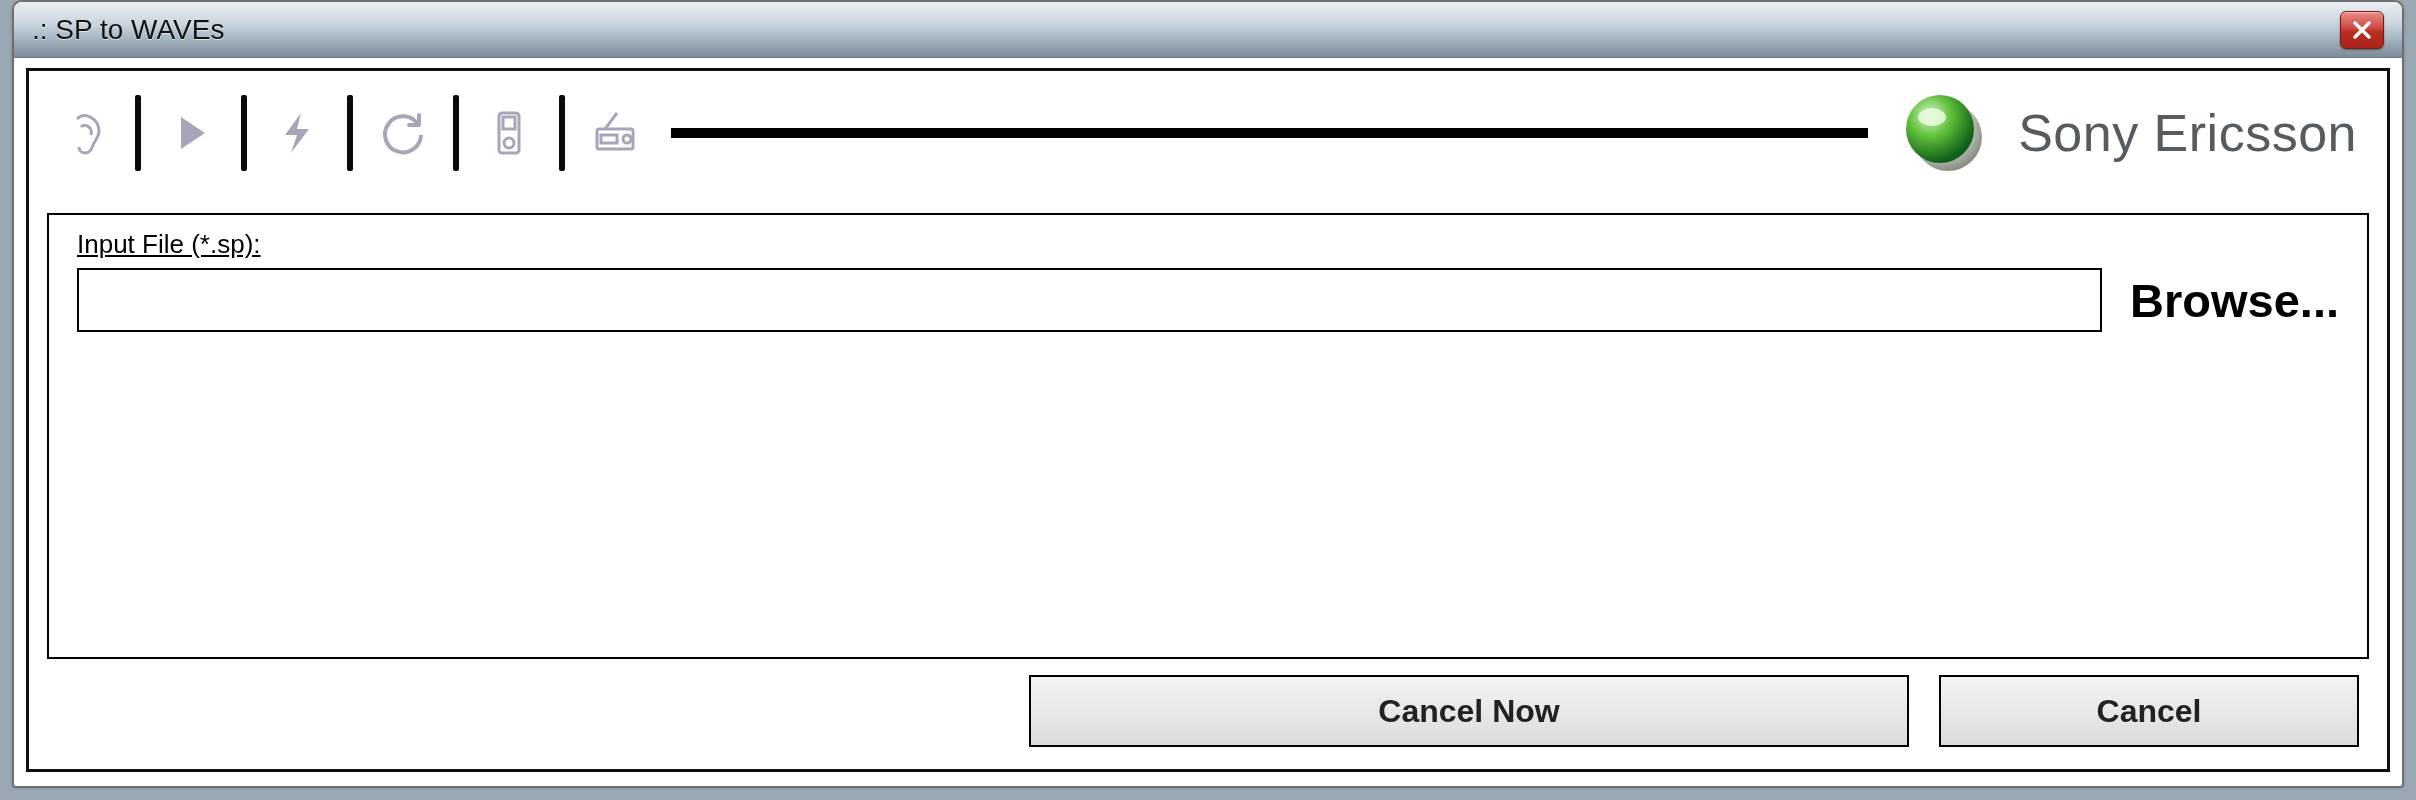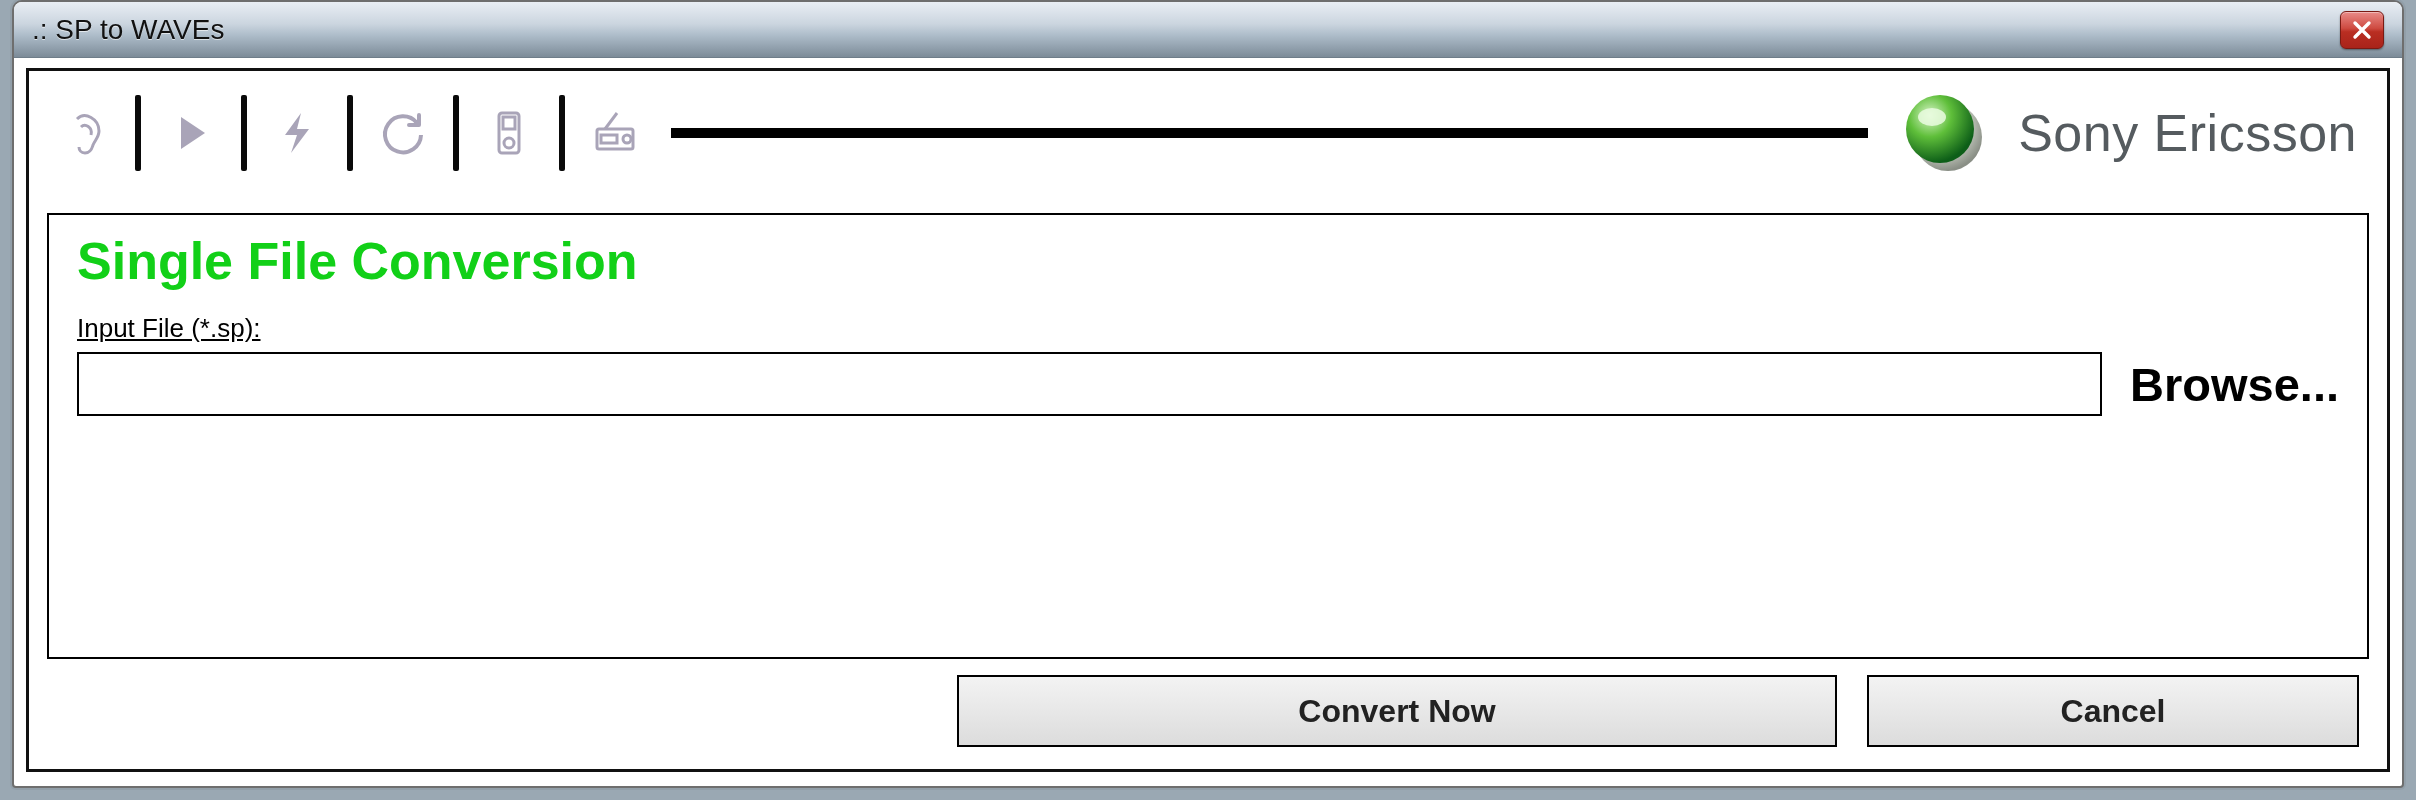--- a/index.html
+++ b/index.html
@@ -140,21 +140,21 @@
     border: 2px solid #000;
     background: linear-gradient(#f3f3f3, #dcdcdc);
     font-size: 32px;
     font-weight: 600;
     color: #222;
     display: flex; align-items: center; justify-content: center;
     cursor: pointer;
     user-select: none;
   }
   .btn-convert { width: 880px; }
-  .btn-cancel  { width: 492px; }
+  .btn-cancel  { width: 420px; }
 </style>
 </head>
 <body>
 
 <div class="window">
 
   <div class="titlebar">
     <div class="title-text">.: SP to WAVEs</div>
     <div class="close-btn">
       <span>
@@ -229,30 +229,29 @@
           </defs>
           <circle cx="46" cy="46" r="34" fill="url(#g2)"></circle>
           <circle cx="38" cy="38" r="34" fill="url(#g1)"></circle>
           <ellipse cx="30" cy="26" rx="14" ry="9" fill="#eafce0" opacity=".85"></ellipse>
         </svg>
       </div>
       <div class="brand-text">Sony Ericsson</div>
     </div>
 
     <div class="panel">
-      <div class="panel-title">Single File Conversion</div>
 
       <div class="field-row">
         <span class="field-label">Input File (*.sp):</span>
         <div class="field-input-wrap">
           <input type="text" class="text-input" value="" style="">
           <span class="browse-link">Browse...</span>
         </div>
       </div>
     </div>
 
     <div class="button-row">
-      <div class="win-btn btn-convert">Convert Now</div>
+      <div class="win-btn btn-convert">Cancel Now</div>
       <div class="win-btn btn-cancel">Cancel</div>
     </div>
 
   </div>
 </div>
 
 </body></html>

